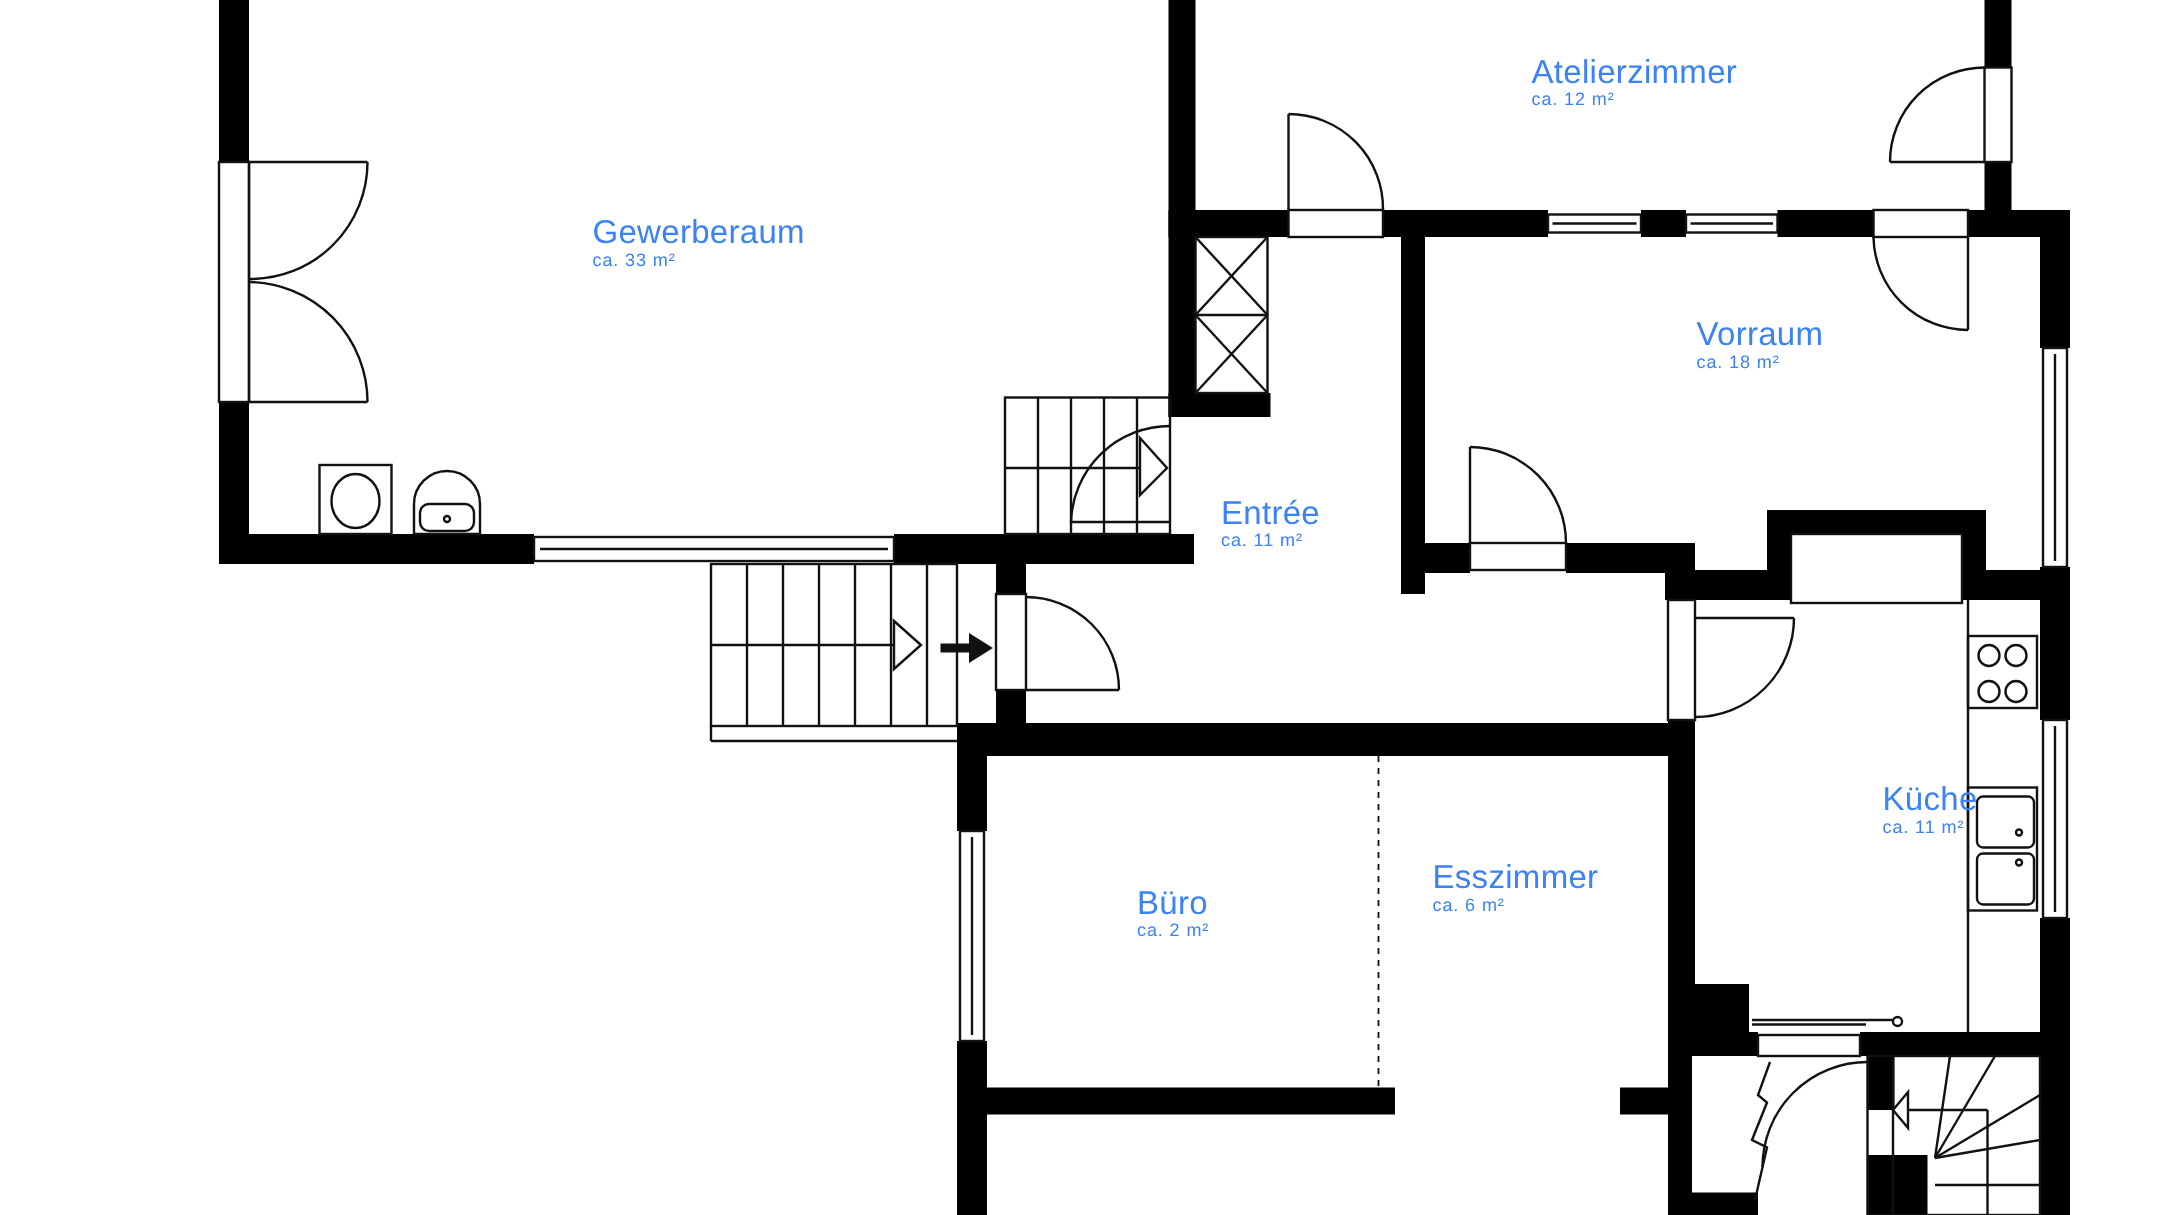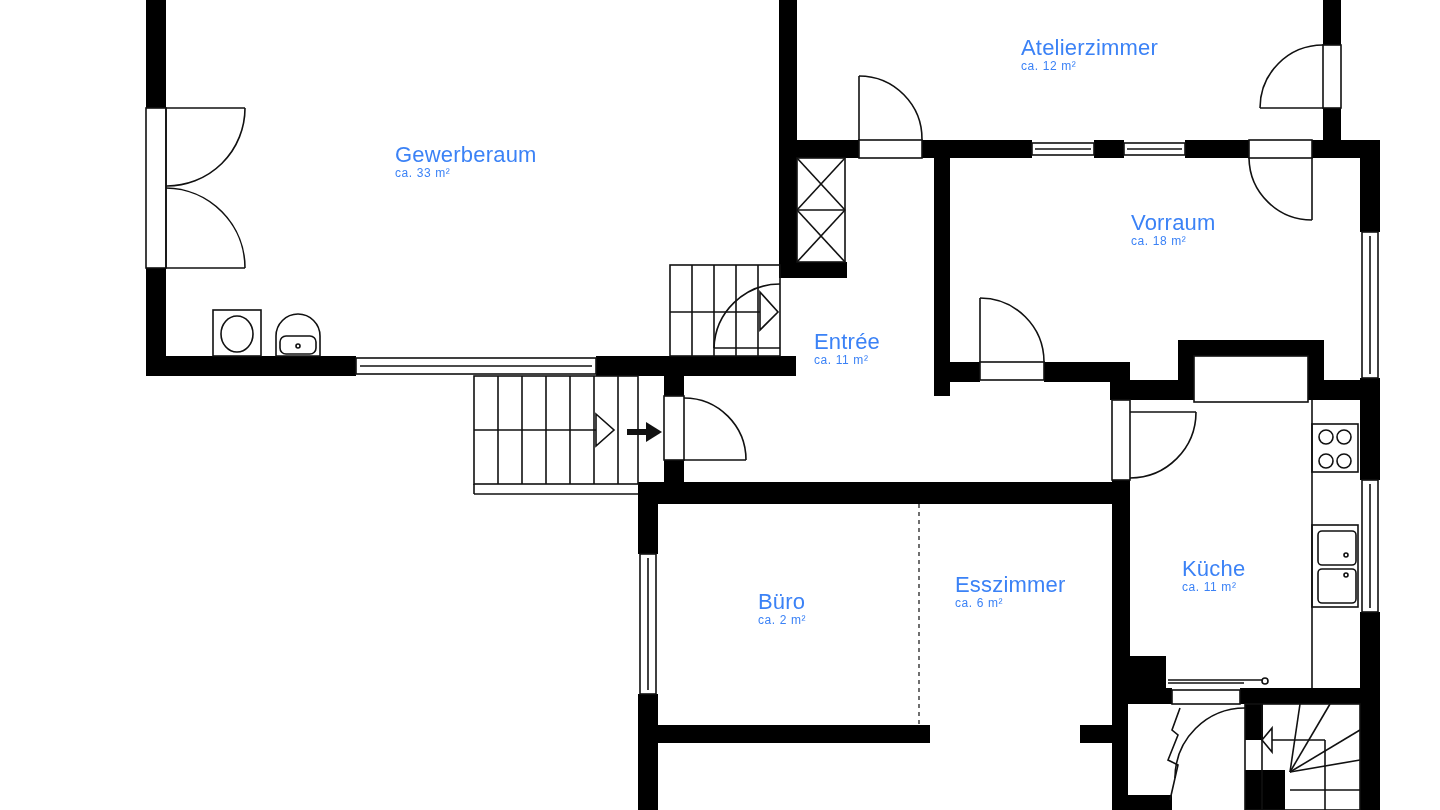--- a/index.html
+++ b/index.html
@@ -206,21 +206,21 @@
   <span class="area">ca. 12 m²</span>
 </div>
 <div class="label" style="left:1131px;top:212px;">
   <span class="name">Vorraum</span>
   <span class="area">ca. 18 m²</span>
 </div>
 <div class="label" style="left:814px;top:331px;">
   <span class="name">Entrée</span>
   <span class="area">ca. 11 m²</span>
 </div>
-<div class="label" style="left:1182px;top:522px;margin-top:36px;">
+<div class="label" style="left:1255px;top:522px;">
   <span class="name">Küche</span>
   <span class="area">ca. 11 m²</span>
 </div>
 <div class="label" style="left:758px;top:591px;">
   <span class="name">Büro</span>
   <span class="area">ca. 2 m²</span>
 </div>
 <div class="label" style="left:955px;top:574px;">
   <span class="name">Esszimmer</span>
   <span class="area">ca. 6 m²</span>

